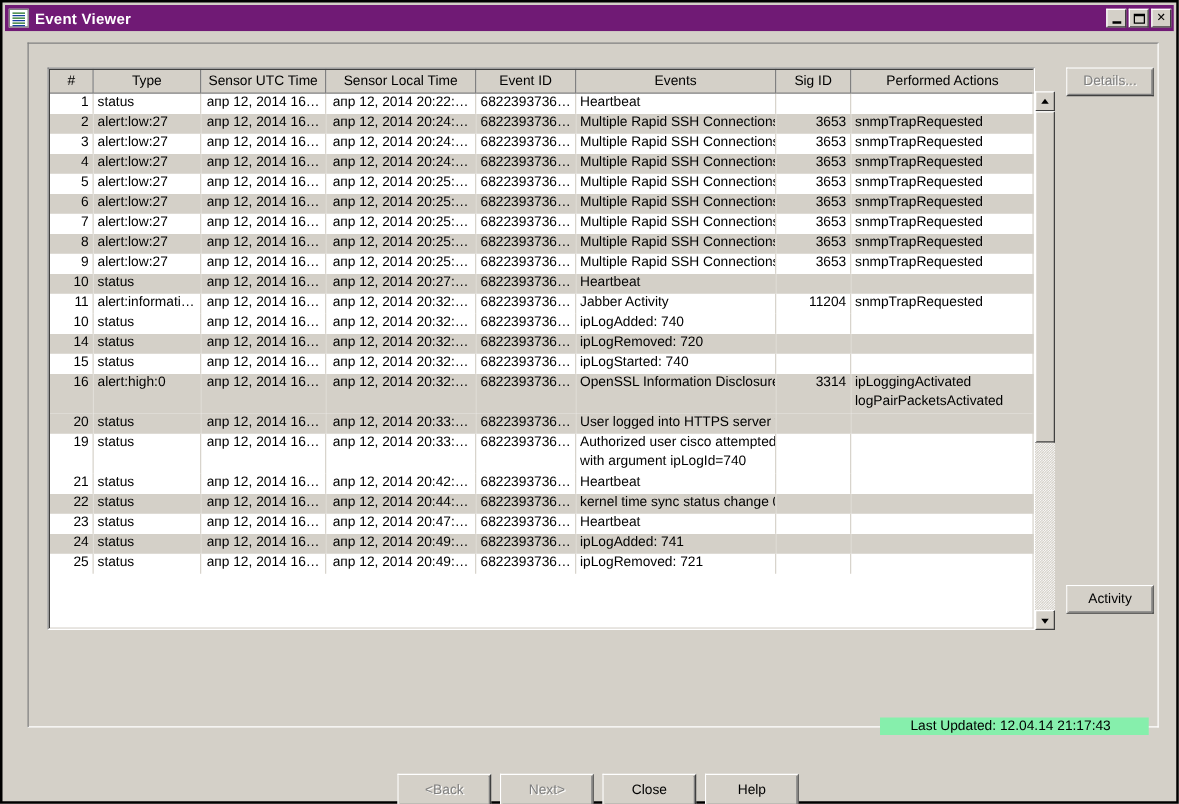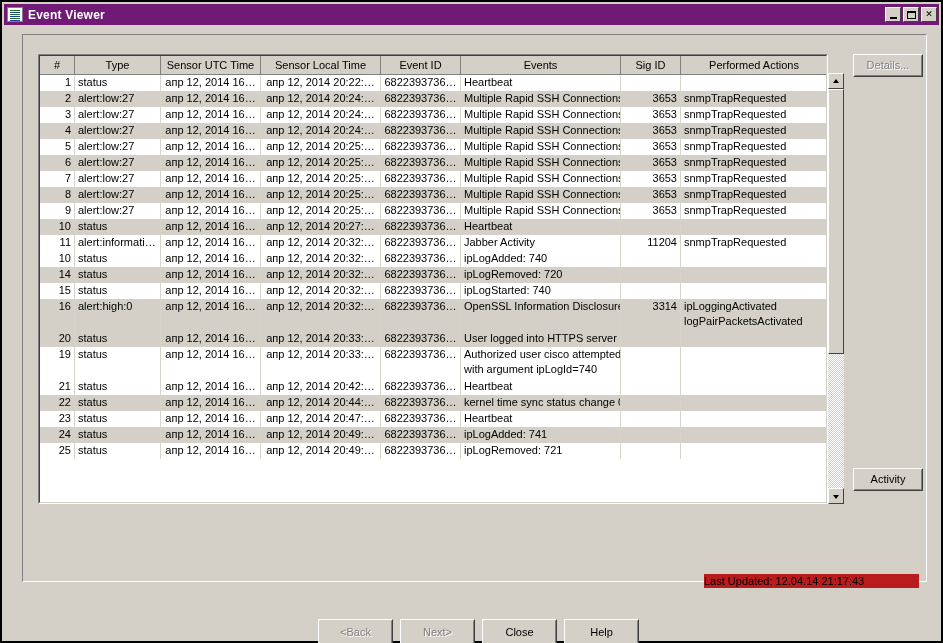--- a/index.html
+++ b/index.html
@@ -191,22 +191,22 @@
     display: flex; align-items: center; justify-content: center;
   }
   .btn.disabled .inner { color: #808080; text-shadow: 1px 1px 0 #ffffff; }
 
   #btn-details { position: absolute; left: 849px; top: 29px; width: 70px; height: 23px; }
   #btn-refresh { position: absolute; left: 849px; top: 443px; width: 70px; height: 23px; }
 
   #last-updated {
     position: absolute; left: 700px; top: 549px; width: 215px;
     height: 14px; line-height: 14px;
-    text-align: left; font-size: 11px;
-    background: #b91c1c; padding-right: 6px;
+    text-align: center; font-size: 11px;
+    background: #86efac; padding-right: 6px;
   }
 
   
   #bottom-bar { position: absolute; left: 0; top: 580px; width: 939px; height: 58px; }
   .bbtn { position: absolute; top: 14px; width: 75px; height: 26px; }
   #btn-back  { left: 314px; }
   #btn-next  { left: 396px; }
   #btn-close { left: 478px; }
   #btn-help  { left: 560px; }
 </style>

